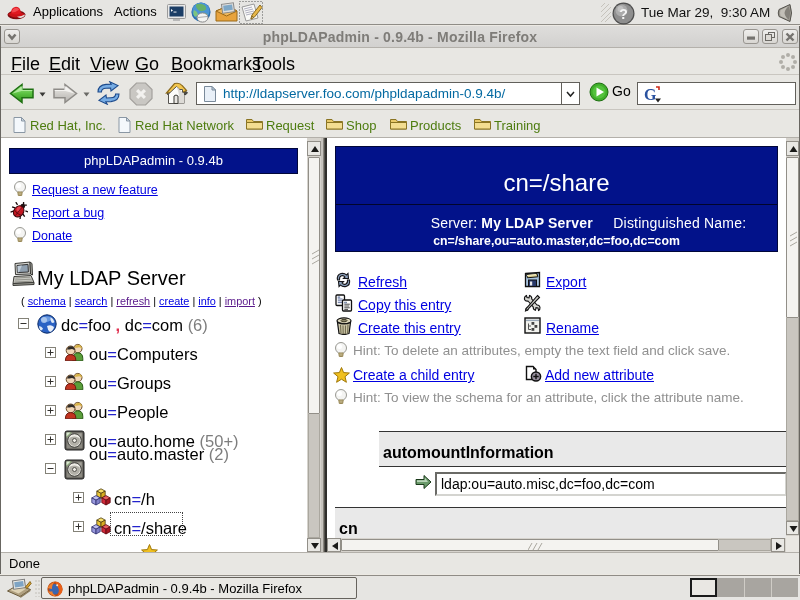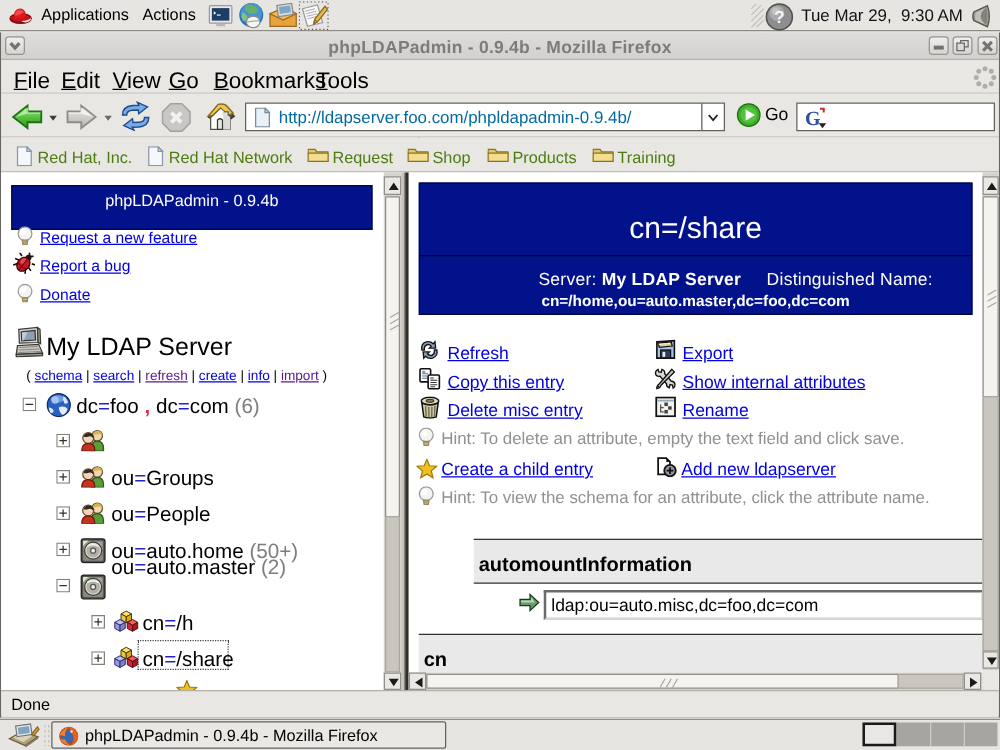--- a/index.html
+++ b/index.html
@@ -298,21 +298,21 @@
     </svg>
     <span class="abs bktxt" style="left:409px;">Products</span>
     <svg class="abs fldico" style="left:473px;" width="17" height="13" viewBox="0 0 17 13">
       <path d="M0.5 2.5 L0.5 12 L16.5 12 L16.5 4.5 L7.5 4.5 L6 2.5 Z" fill="#e8c96a" stroke="#8a7423"></path>
       <path d="M0.5 5.5 L16.5 5.5 L16.5 12 L0.5 12 Z" fill="#f3dd90" stroke="#8a7423"></path>
     </svg>
     <span class="abs bktxt" style="left:493px;">Training</span>
   </div>
   <div id="content" class="abs">
     <div id="lframe" class="abs">
-      <div class="abs" style="left:8px; top:10px; width:289px; height:36px; background:#02128a; border:1px solid #01073a; color:#fff; font-size:13px; text-align:center; line-height:24px;">phpLDAPadmin - 0.9.4b</div>
+      <div class="abs" style="left:8px; top:10px; width:289px; height:26px; background:#02128a; border:1px solid #01073a; color:#fff; font-size:13px; text-align:center; line-height:24px;">phpLDAPadmin - 0.9.4b</div>
       <svg class="abs bulb" style="left:12px; top:43px;">
           <use href="#bulbico"></use>
         </svg>
       <a class="abs llnk" style="left:31px; top:45px;">Request a new feature</a>
       <svg class="abs" style="left:9px; top:64px;" width="18" height="17" viewBox="0 0 18 17">
         <g transform="rotate(38 9 9)">
           <path d="M9 1.5 L7 -1 M9 1.5 L11.5 -0.5 M4 5 L1 4 M14 5 L17 4 M4 9 L1 10 M14 9 L17 10 M5 12 L3 15 M13 12 L15 15" stroke="#1a0a0a" stroke-width="1.3" fill="none"></path>
           <circle cx="9" cy="3" r="2.4" fill="#1e1214"></circle>
           <ellipse cx="9" cy="9.5" rx="4.8" ry="6" fill="#c41822" stroke="#3a0508"></ellipse>
           <ellipse cx="7.5" cy="7.5" rx="2" ry="2.6" fill="#e84450"></ellipse>
@@ -347,20 +347,21 @@
         <path d="M13.5 3 Q16.5 4.5 17.5 8 Q16 9.5 14.5 8.5 Q13 5.5 13.5 3Z" fill="#dde8f6"></path>
         <path d="M2 12 Q4.5 12 6 14.5 Q5 17 3.5 16.5 Q2 14.5 2 12Z" fill="#dde8f6"></path>
       </svg>
       <span class="abs tt" style="left:60px; top:178px;">dc<span style="color:#2222cc;">=</span>foo<b style="color:#e03050;"> , </b>dc<span style="color:#2222cc;">=</span>com <span class="cnt">(6)</span></span>
       <svg class="abs pm" style="left:44px; top:209px;">
           <use href="#plusico"></use>
         </svg>
       <svg class="abs ppl" style="left:63px; top:205px;">
           <use href="#pplico"></use>
         </svg>
+      <span class="abs tt" style="left:88px; top:207px;">ou<span style="color:#2222cc;">=</span>Computers</span>
       <svg class="abs pm" style="left:44px; top:238px;">
           <use href="#plusico"></use>
         </svg>
       <svg class="abs ppl" style="left:63px; top:234px;">
           <use href="#pplico"></use>
         </svg>
       <span class="abs tt" style="left:88px; top:236px;">ou<span style="color:#2222cc;">=</span>Groups</span>
       <svg class="abs pm" style="left:44px; top:267px;">
           <use href="#plusico"></use>
         </svg>
@@ -418,21 +419,21 @@
             <path d="M7 10 L11 4 L3 4 Z" fill="#1a1a18"></path>
           </svg>
         </div>
     </div>
     <div id="fborder" class="abs"></div>
     <div id="rframe" class="abs">
       <div class="abs" style="left:8px; top:8px; width:443px; height:106px; background:#02128a; border:1px solid #01073a; color:#fff;">
         <div class="abs" style="left:0; top:22px; width:441px; text-align:center; font-size:24px;">cn=/share</div>
         <div class="abs" style="left:0; top:57px; width:441px; border-top:1px solid #01052a;"></div>
         <div class="abs" style="left:0; top:68px; width:505px; text-align:center; font-size:14px; letter-spacing:0.2px;">Server: <b>My LDAP Server</b> &nbsp;&nbsp;&nbsp; Distinguished Name:</div>
-        <div class="abs" style="left:0; top:87px; width:441px; text-align:center; font-size:12.3px; font-weight:bold;">cn=/home,ou=auto.master,dc=foo,dc=com</div>
+        <div class="abs" style="left:0; top:87px; width:441px; text-align:center; font-size:12.3px; font-weight:bold;">cn=/share,ou=auto.master,dc=foo,dc=com</div>
       </div>
       <svg class="abs" style="left:8px; top:134px;" width="17" height="16" viewBox="0 0 17 16">
         <path d="M2.5 8 Q1.5 3 6 1.5 Q9.5 0.8 11.5 3 L13 1.5 L13.5 6.5 L8.5 6.5 L10 5 Q8.5 3.2 6.5 3.8 Q4 4.8 4.5 8 Z" fill="#8ba0bc" stroke="#16161a" stroke-width="1.1"></path>
         <path d="M14.5 8 Q15.5 13 11 14.5 Q7.5 15.2 5.5 13 L4 14.5 L3.5 9.5 L8.5 9.5 L7 11 Q8.5 12.8 10.5 12.2 Q13 11.2 12.5 8 Z" fill="#8ba0bc" stroke="#16161a" stroke-width="1.1"></path>
       </svg>
       <a class="abs rlnk" style="left:31px; top:136px;">Refresh</a>
       <svg class="abs" style="left:197px; top:133px;" width="17" height="17" viewBox="0 0 17 17">
         <path d="M1.5 2.5 L15.5 1.5 L15.5 15.5 L1.5 15.5 Z" fill="#a8c4e0" stroke="#111" stroke-width="1.3"></path>
         <path d="M2.5 3.5 L13 2.6 L13.8 5.8 L3.5 6.8 Z" fill="#d8cc88" stroke="#111"></path>
         <path d="M3 4.5 L12 3.7" stroke="#f4eec8" stroke-width="1.2"></path>
@@ -447,52 +448,51 @@
         <rect x="7.5" y="6" width="9" height="11" rx="1" fill="#fff" stroke="#111" stroke-width="1.3"></rect>
         <path d="M9.3 8.4 L12 8.4 M9.3 10.2 L14.8 10.2 M9.3 12 L14.3 12 M9.3 13.8 L14.8 13.8 M9.3 15.4 L13 15.4" stroke="#333" stroke-width="0.9"></path>
         <rect x="9.3" y="7.8" width="2.4" height="1.8" fill="#8a9ab8"></rect>
       </svg>
       <a class="abs rlnk" style="left:31px; top:159px;">Copy this entry</a>
       <svg class="abs" style="left:196px; top:156px;" width="18" height="18" viewBox="0 0 18 18">
         <path d="M1.5 5.5 Q1 2.5 3.5 1.5 L4 3.5 L6 3.8 L6.5 1.5 Q9 2.2 8.8 5 L14 11 Q16.5 10.8 17 13.5 Q17.2 15.5 15.5 16.5 L15 14 L13 13.7 L12.5 16.2 Q10 15.5 10.2 13 L5 7 Q2.5 7.5 1.5 5.5Z" fill="#d8d8d4" stroke="#111" stroke-width="1.1"></path>
         <path d="M14.5 1.5 L16.5 3.5 L6 14 L4.8 16 L2.5 16.8 L3 14.5 L4.5 13 Z" fill="#c8c8c4" stroke="#111" stroke-width="1.1"></path>
         <path d="M2.5 16.8 L3 14.5 L4.8 16 Z" fill="#888" stroke="#111" stroke-width="0.8"></path>
       </svg>
-      <a class="abs rlnk" style="left:219px; top:159px;">Show internal attributes</a>
       <svg class="abs" style="left:9px; top:179px;" width="16" height="18" viewBox="0 0 16 18">
         <ellipse cx="8" cy="3.8" rx="7" ry="3" fill="#ded8bc" stroke="#111" stroke-width="1.2"></ellipse>
         <ellipse cx="8" cy="3.6" rx="3" ry="1.2" fill="#8a8468" stroke="#44402a"></ellipse>
         <path d="M1.5 5.5 L3 16.5 Q8 18.4 13 16.5 L14.5 5.5 Q8 8.4 1.5 5.5Z" fill="#cec8aa" stroke="#111" stroke-width="1.2"></path>
         <path d="M4.5 8 L5 16.2 M7 8.6 L7.2 17 M9.5 8.4 L9.4 17 M12 7.6 L11.6 16.4" stroke="#716b4e" fill="none" stroke-width="1.1"></path>
       </svg>
-      <a class="abs rlnk" style="left:31px; top:182px;">Delete misc entry</a>
+      <a class="abs rlnk" style="left:31px; top:182px;">Create this entry</a>
       <svg class="abs" style="left:197px; top:179px;" width="17" height="17" viewBox="0 0 17 17">
         <rect x="1" y="1" width="15" height="15" fill="#f2f2ee" stroke="#111" stroke-width="1.4"></rect>
         <path d="M2 3.4 L15 3.4" stroke="#9aa8b8" stroke-width="1.4"></path>
         <path d="M4.5 6.5 L4.5 12.5 L7 12.5 M4.5 9 L7 9" stroke="#555" fill="none"></path>
         <rect x="7.5" y="5" width="2.8" height="2.8" fill="#444"></rect>
         <rect x="7.5" y="11" width="2.8" height="2.8" fill="#444"></rect>
         <rect x="10.5" y="8" width="2.8" height="2.8" fill="#444"></rect>
       </svg>
       <a class="abs rlnk" style="left:219px; top:182px;">Rename</a>
       <svg class="abs bulb" style="left:7px; top:204px;">
           <use href="#bulbico"></use>
         </svg>
-      <span class="abs hint" style="left:26px; top:205px;">Hint: To delete an attribute, empty the text field and click save.</span>
+      <span class="abs hint" style="left:26px; top:205px;">Hint: To delete an attributes, empty the text field and click save.</span>
       <svg class="abs" style="left:6px; top:229px;" width="17" height="16" viewBox="0 0 17 16">
           <path d="M8.5 0.5 L10.6 5.6 L16.4 6 L12 9.7 L13.4 15.3 L8.5 12.2 L3.6 15.3 L5 9.7 L0.6 6 L6.4 5.6 Z" fill="#f0c020" stroke="#a07808"></path>
         </svg>
       <a class="abs rlnk" style="left:26px; top:229px;">Create a child entry</a>
       <svg class="abs" style="left:198px; top:227px;" width="17" height="17" viewBox="0 0 17 17">
         <path d="M1.5 1.5 L8 1.5 L11 4.5 L11 14.5 L1.5 14.5 Z" fill="#fff" stroke="#111" stroke-width="1.4"></path>
         <path d="M8 1.5 L8 4.5 L11 4.5 Z" fill="#111"></path>
         <circle cx="11" cy="11.5" r="4.6" fill="#9a92a0" stroke="#111" stroke-width="1.5"></circle>
         <path d="M11 8.8 L11 14.2 M8.3 11.5 L13.7 11.5" stroke="#111" stroke-width="1.4"></path>
       </svg>
-      <a class="abs rlnk" style="left:218px; top:229px;">Add new ldapserver</a>
+      <a class="abs rlnk" style="left:218px; top:229px;">Add new attribute</a>
       <svg class="abs bulb" style="left:7px; top:251px;">
           <use href="#bulbico"></use>
         </svg>
       <span class="abs hint" style="left:26px; top:252px;">Hint: To view the schema for an attribute, click the attribute name.</span>
       <div class="abs band" style="left:8px; top:293px; width:452px; height:36px;margin-left:44px;">
           <span class="abs" style="left:4px; top:12px;">automountInformation</span>
         </div>
       <svg class="abs" style="left:88px; top:336px;" width="17" height="16" viewBox="0 0 17 16">
         <path d="M1 5.5 L9 5.5 L9 1.5 L16 8 L9 14.5 L9 10.5 L1 10.5 Z" fill="#6a9a6a" stroke="#1a3a1a"></path>
         <path d="M2 6.3 L9.8 6.3 L9.8 3.5 L13 8 L9.8 8 L2 8 Z" fill="#b8d4b8"></path>

